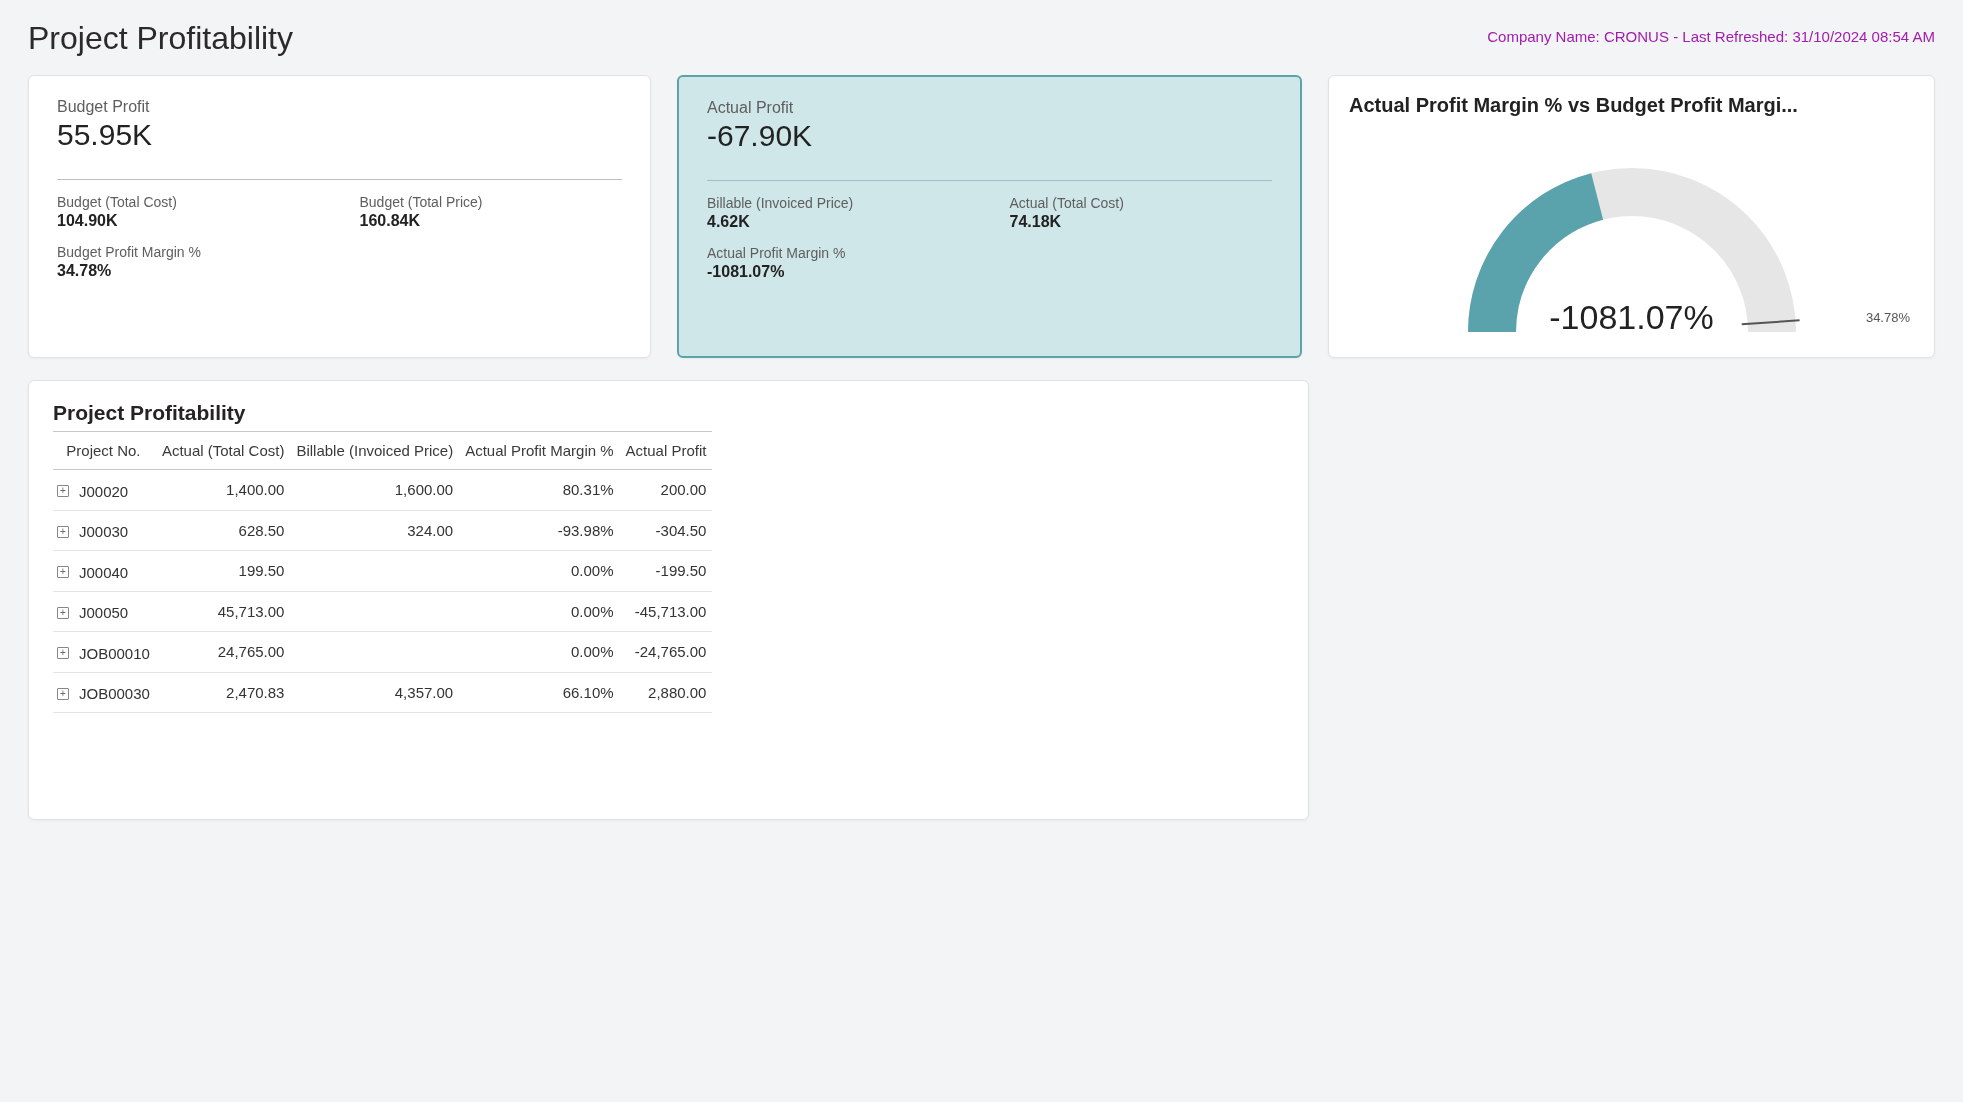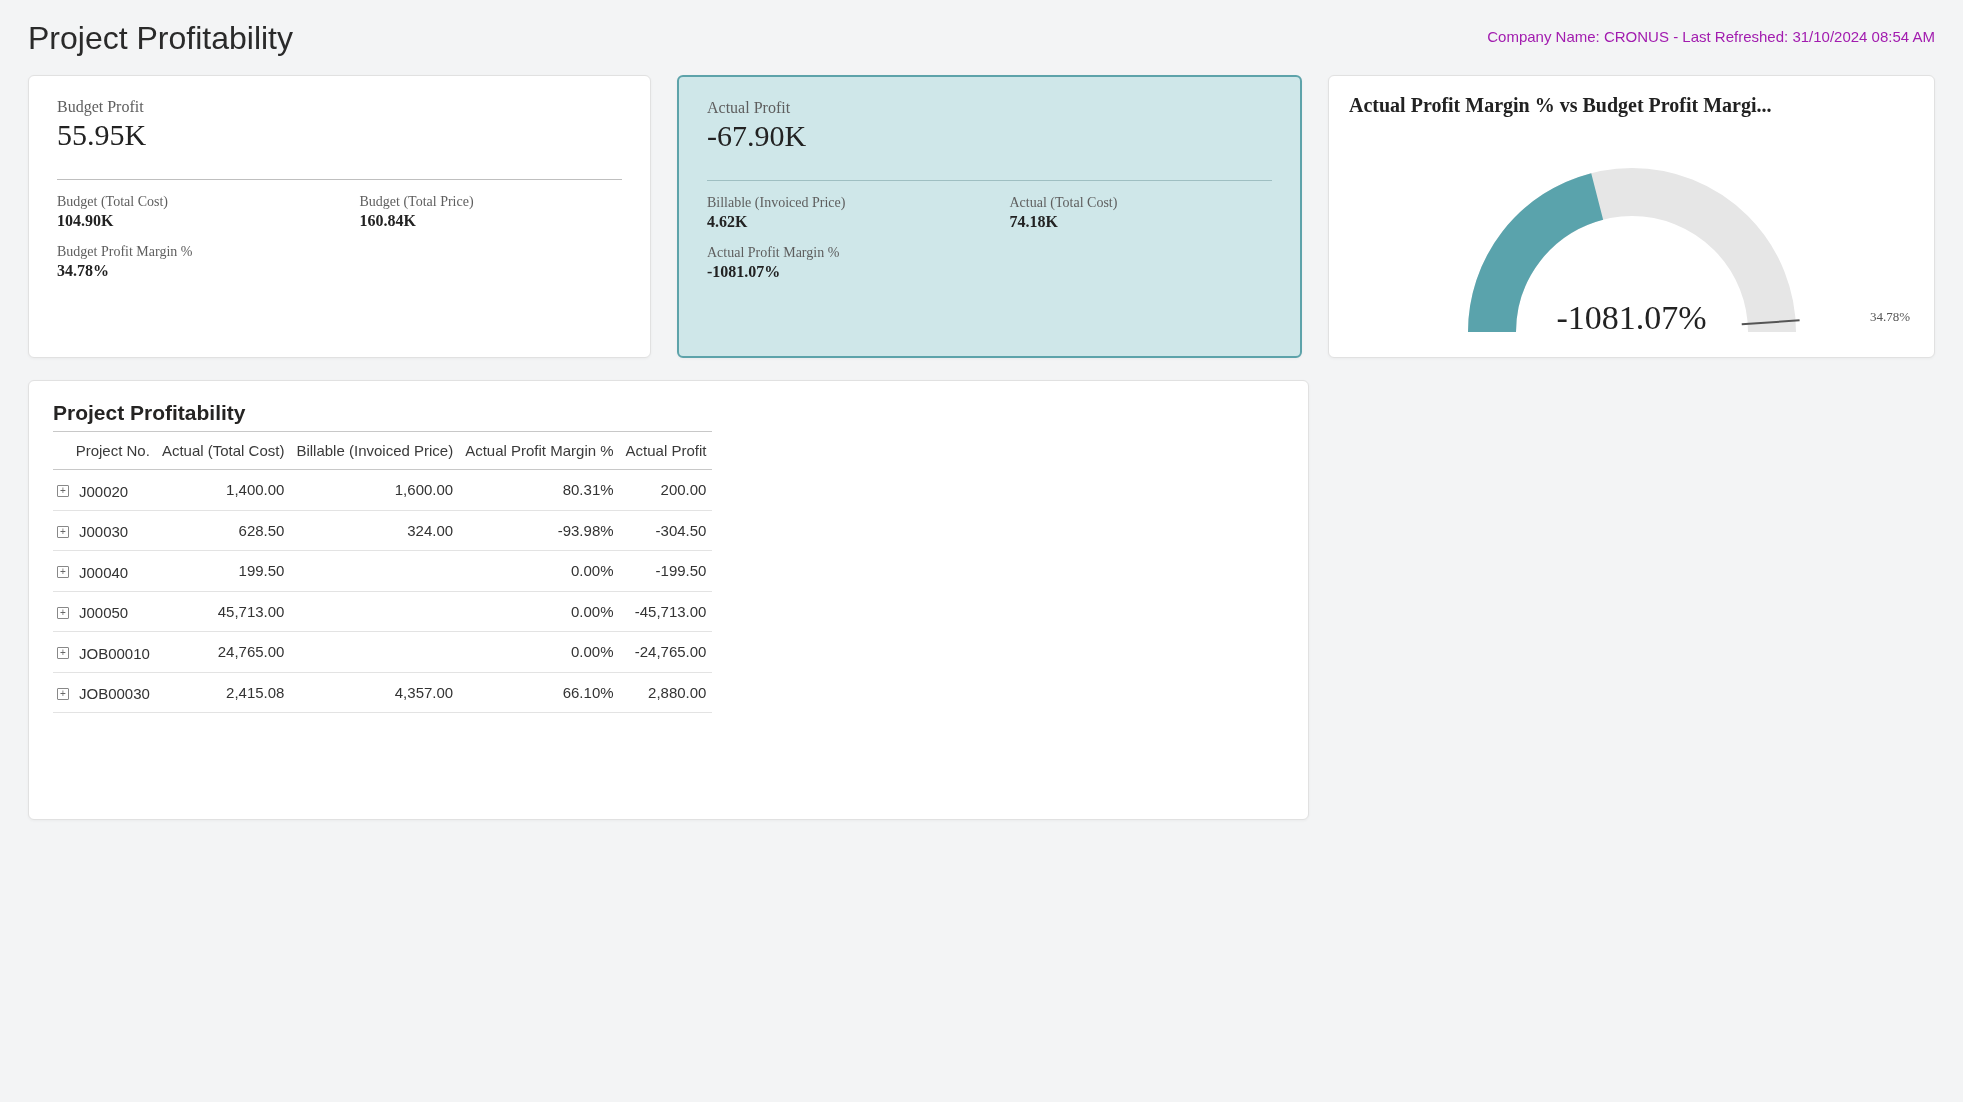--- a/index.html
+++ b/index.html
@@ -22,21 +22,20 @@
   }
   .refresh-info {
     font-size: 15px;
     color: #a21caf;
     margin-top: 8px;
   }
   .cards-row {
     display: flex;
     gap: 26px;
     margin-bottom: 22px;
-    font-family: Liberation Serif, serif;
   }
   .card {
     background: #fff;
     border: 1px solid #e1e1e1;
     border-radius: 6px;
     flex: 1;
     box-shadow: 0 1px 3px rgba(0,0,0,0.04);
   }
   .card.budget { padding: 22px 28px 22px 28px; }
   .card.actual {
@@ -133,21 +132,21 @@
   }
   table.prof thead th {
     text-align: right;
     font-weight: 400;
     color: #3a3a3a;
     padding: 10px 6px;
     border-bottom: 1px solid #c8c8c8;
     border-top: 1px solid #c8c8c8;
     white-space: nowrap;
   }
-  table.prof thead th:first-child { text-align: right; padding-left: 4px; }
+  table.prof thead th:first-child { text-align: center; padding-left: 4px; }
   table.prof tbody td {
     text-align: right;
     padding: 10px 6px;
     border-bottom: 1px solid #e3e3e3;
     color: #333;
   }
   table.prof tbody td:first-child {
     text-align: left;
     padding-left: 4px;
   }
@@ -310,20 +309,20 @@
           <td>24,765.00</td>
           <td></td>
           <td>0.00%</td>
           <td>-24,765.00</td>
         </tr>
         <tr>
           <td><span class="expand-cell">
               <span class="expand-icon">+</span>
               <span>JOB00030</span>
             </span></td>
-          <td>2,415.08</td>
+          <td>2,470.83</td>
           <td>4,357.00</td>
           <td>66.10%</td>
           <td>2,880.00</td>
         </tr>
       </tbody>
   </table>
 </div>
 
 </body></html>

